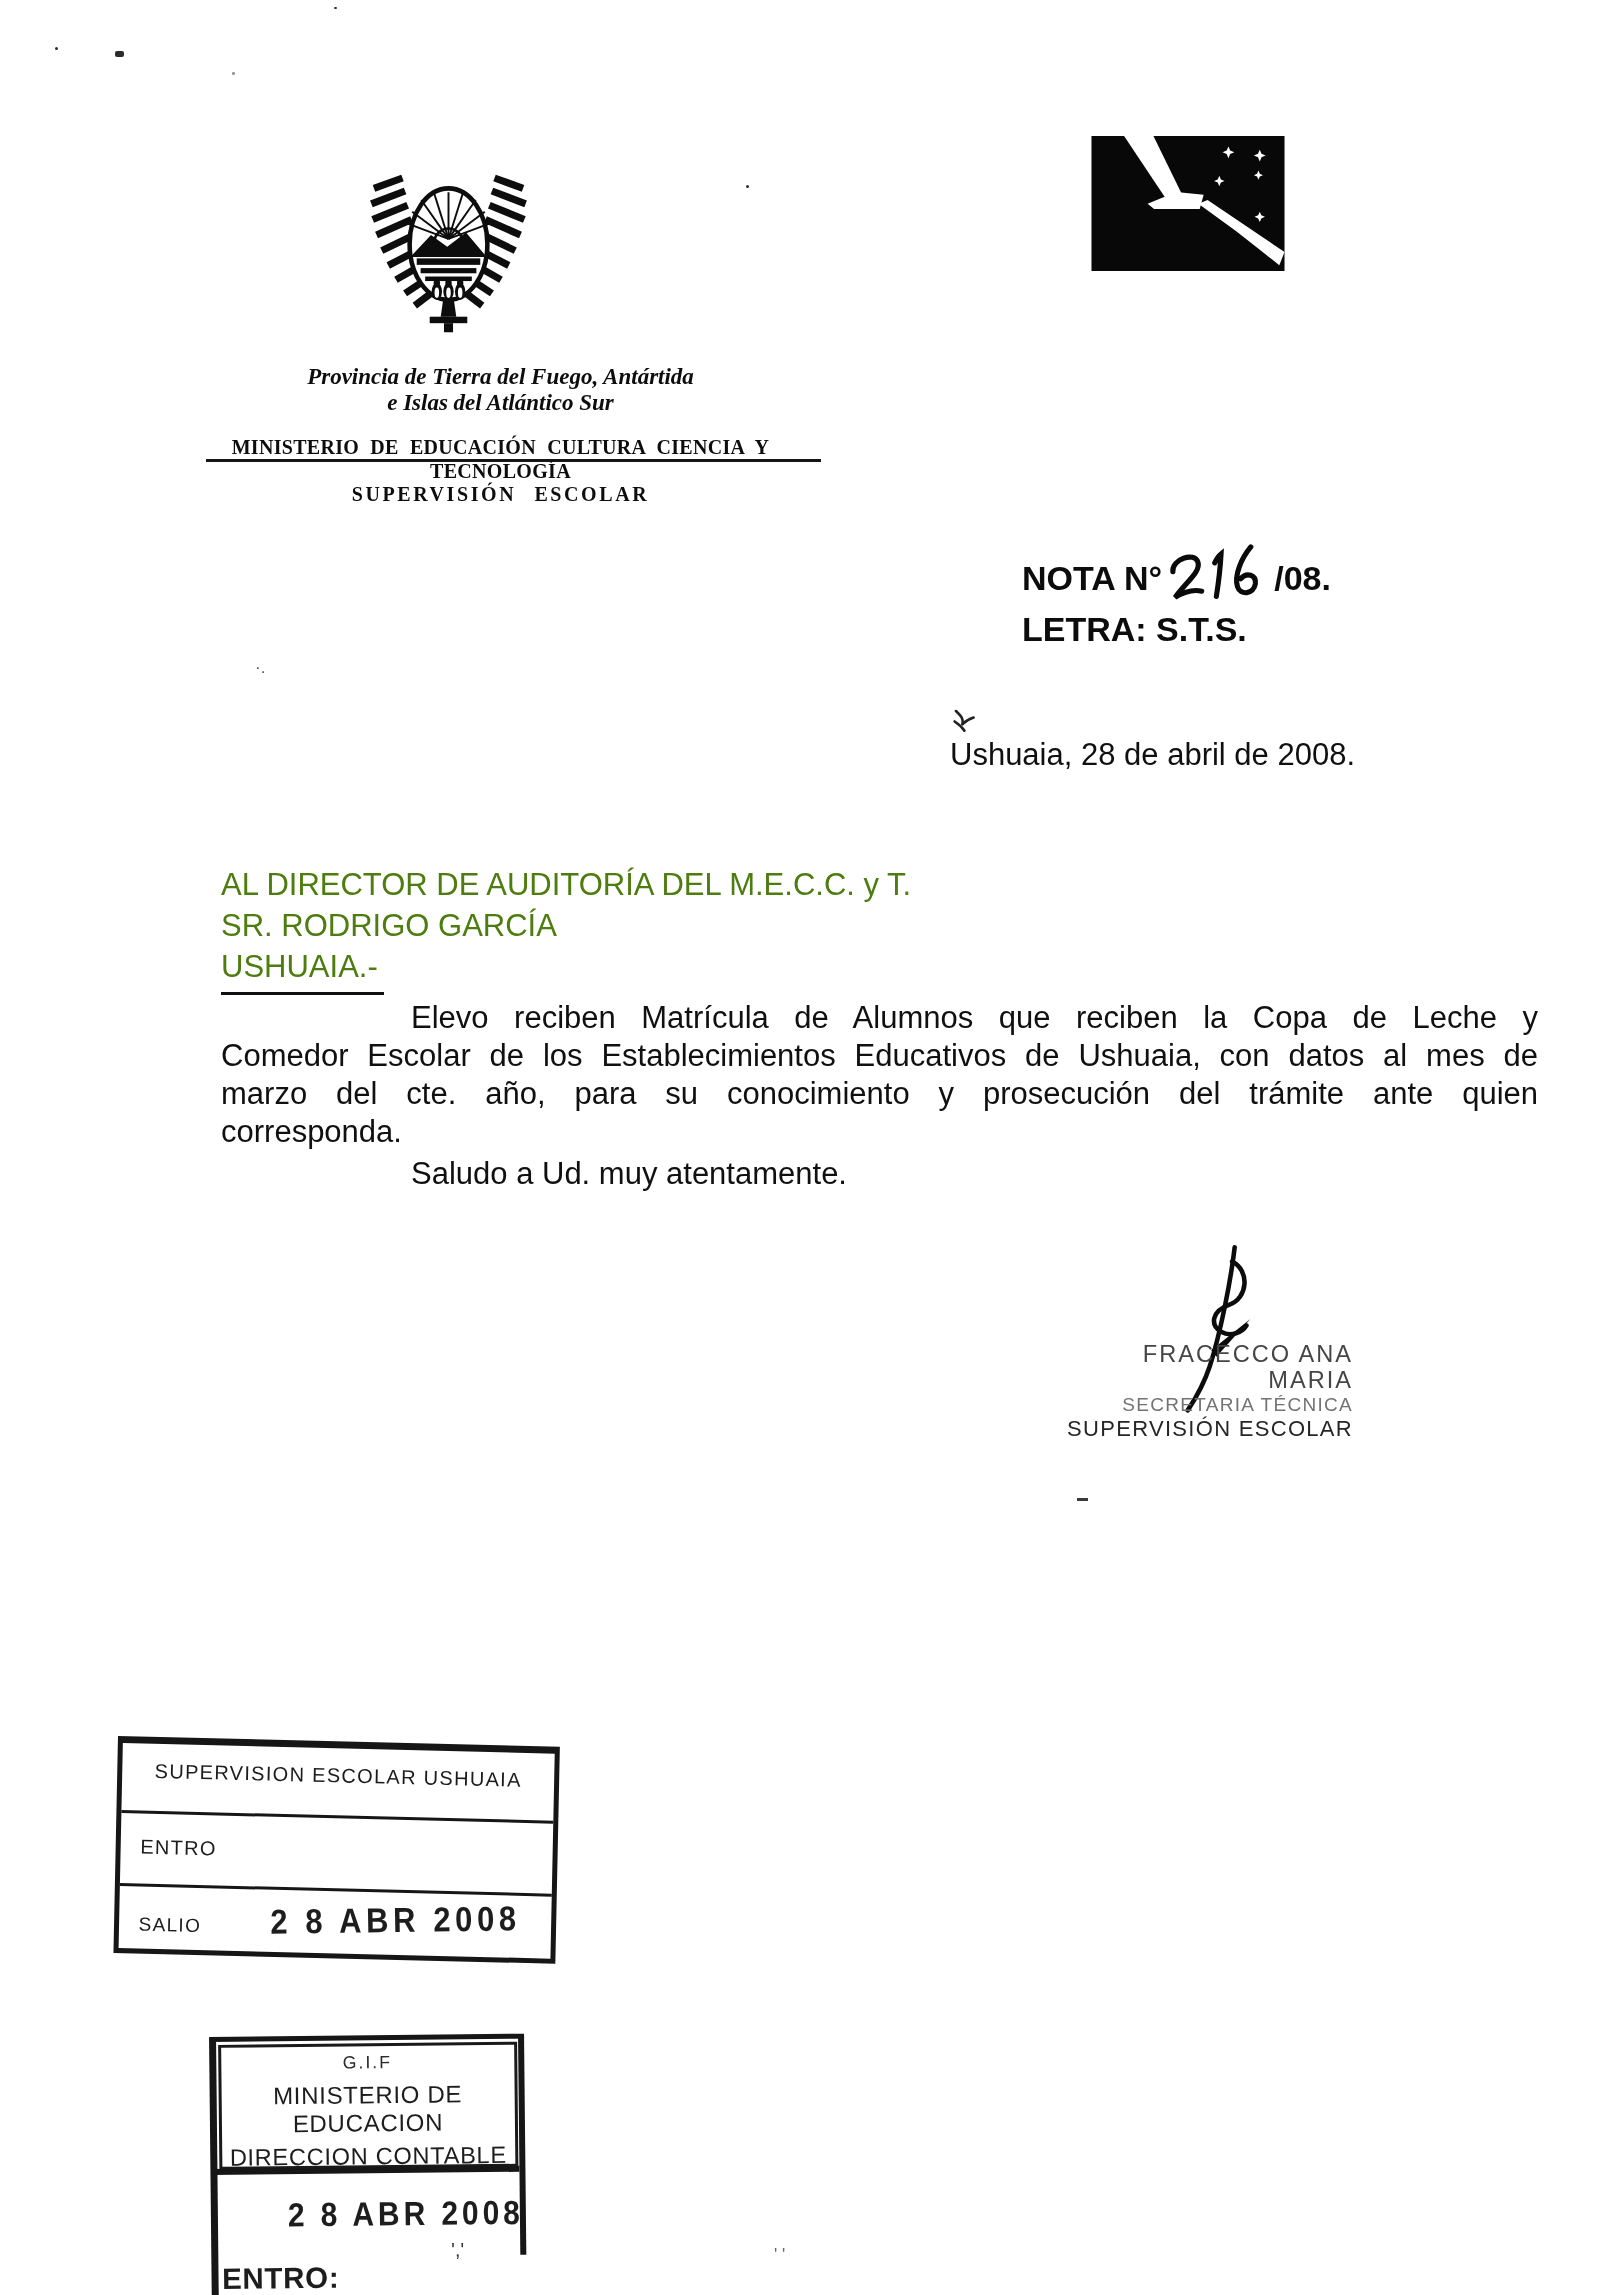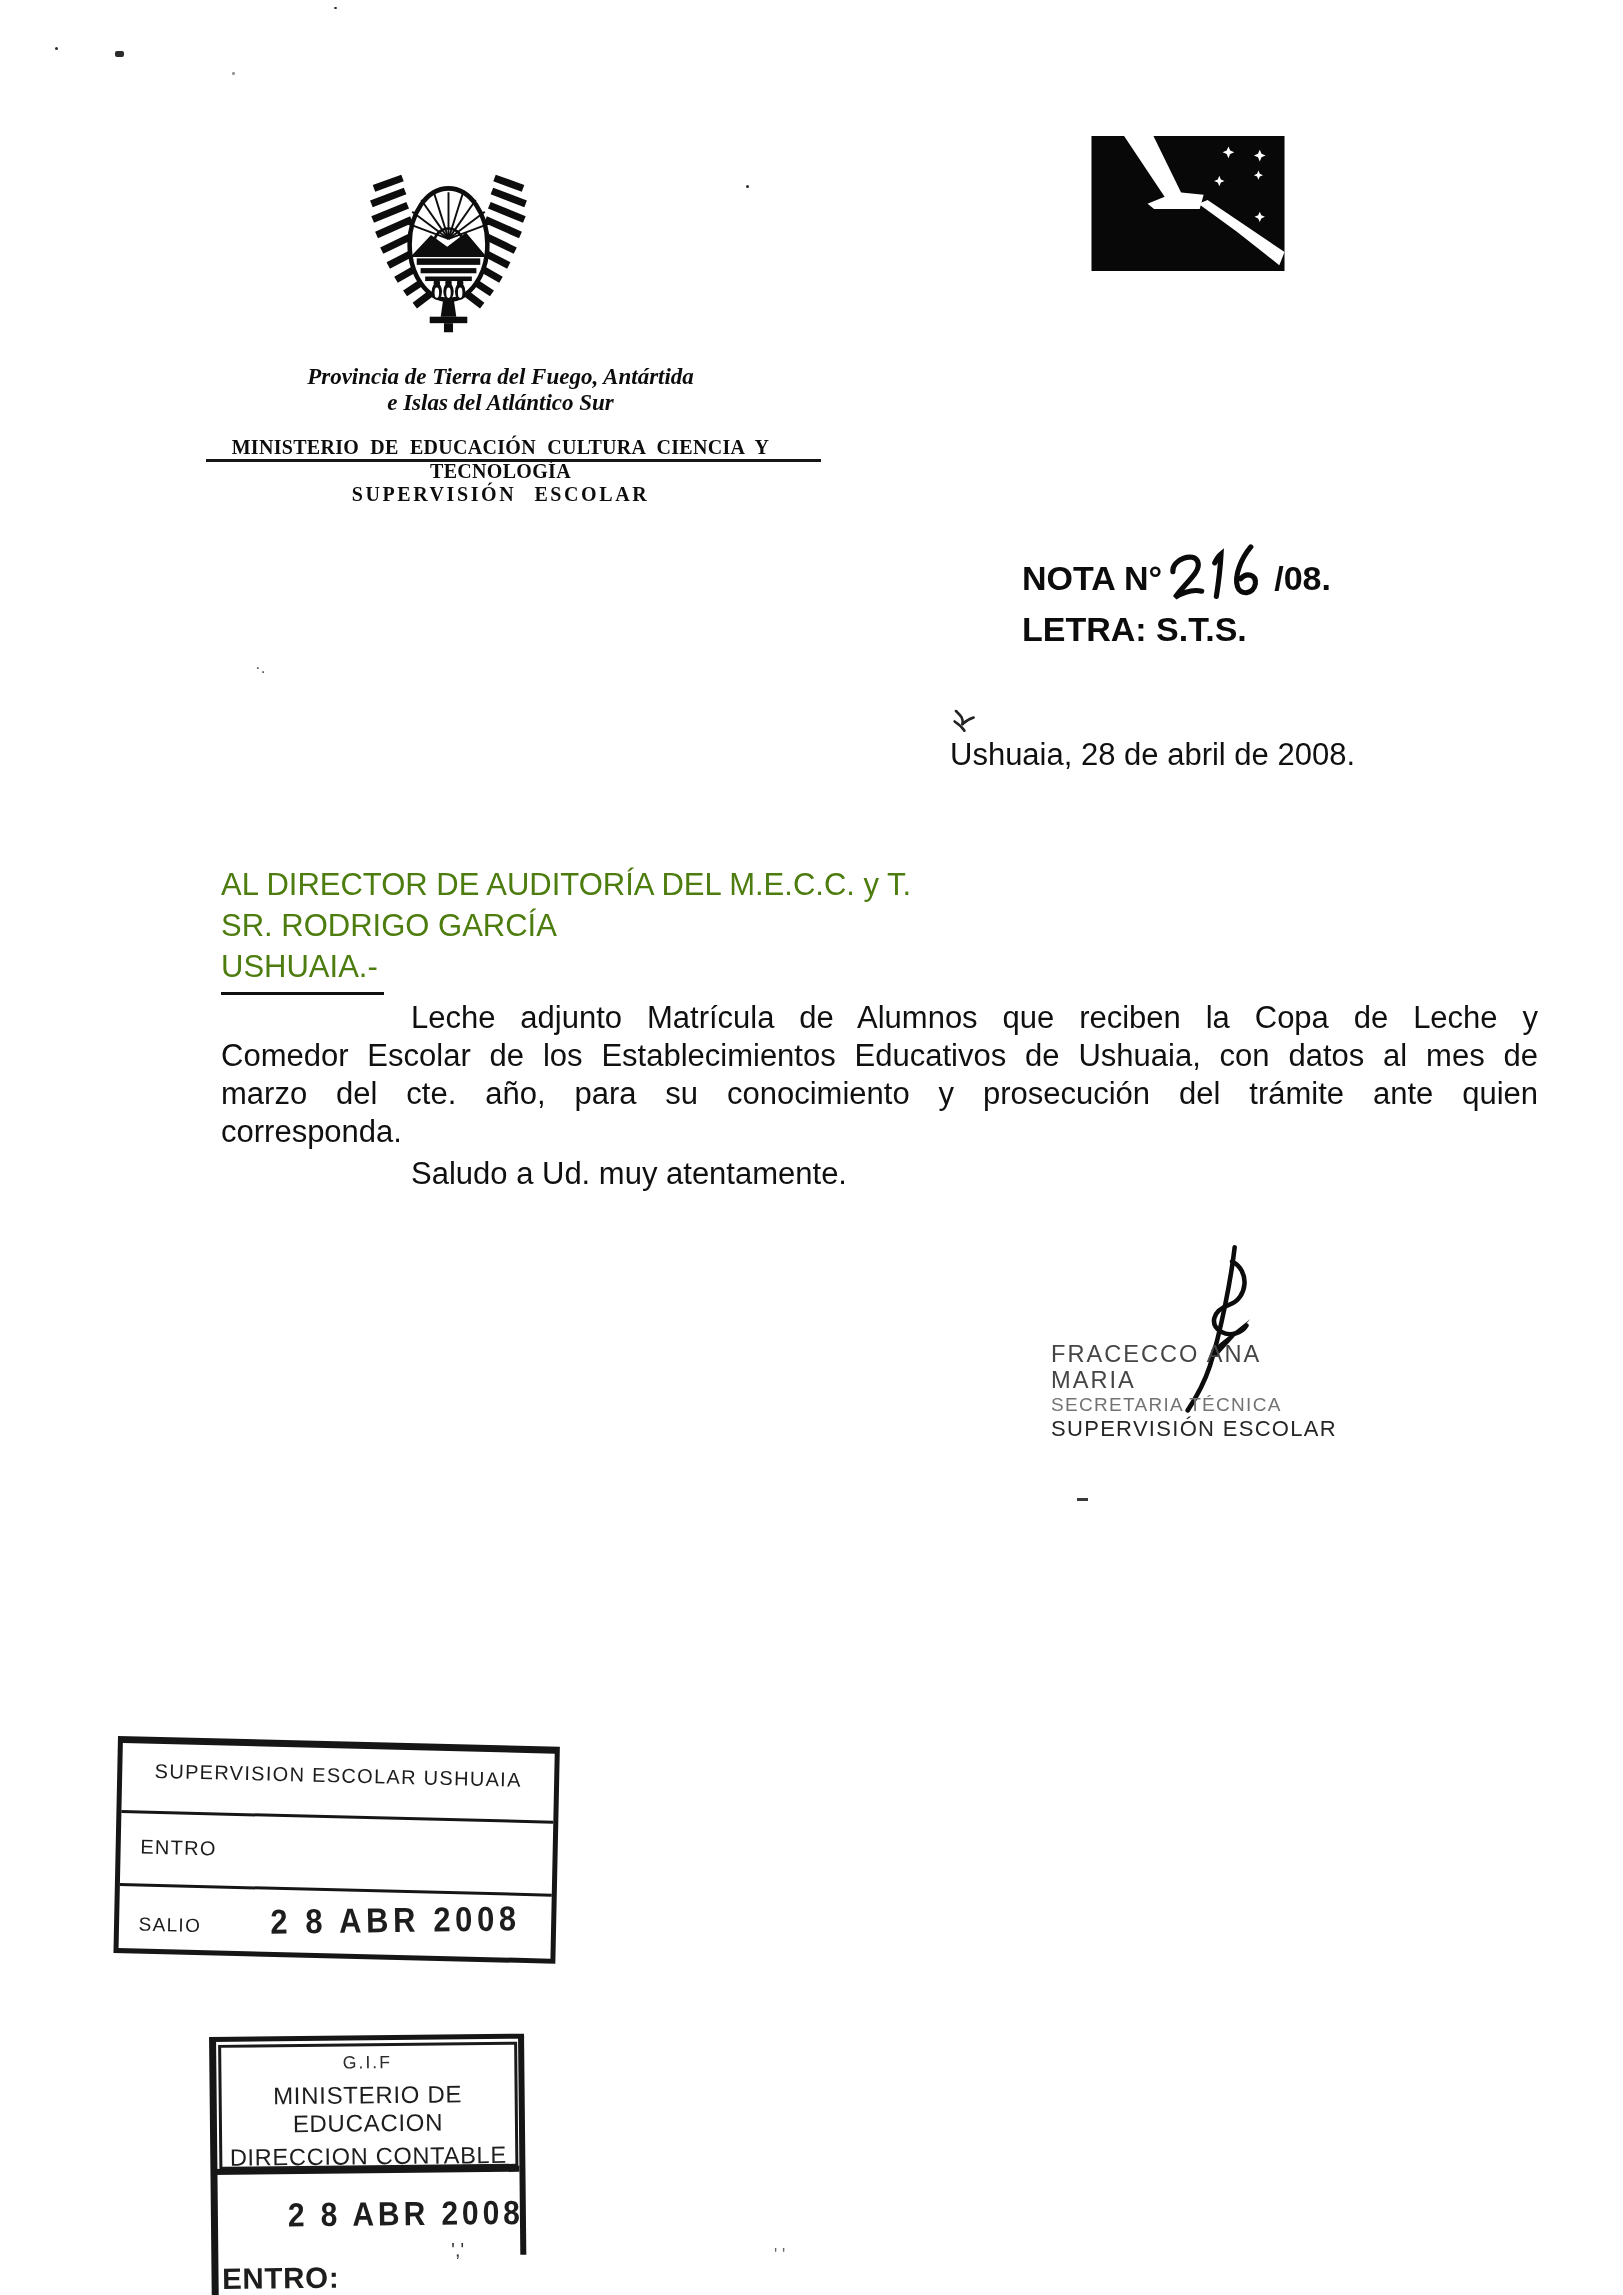--- a/index.html
+++ b/index.html
@@ -21,21 +21,21 @@
   
   .dateline{left:950px;top:737px;font-size:31px;color:#101010;}
   .recip{left:221px;top:864px;font-size:31px;line-height:41px;color:#4d7c0f;}
   .recip .u{display:inline-block;border-bottom:3.9px solid #101010;padding:0 6.5px 5.2px 0;}
   .bodyblk{left:221px;top:999px;width:1317px;font-size:31px;color:#101010;}
   .bline{line-height:38px;height:38px;white-space:nowrap;}
   .bline.just{white-space:normal;text-align:justify;text-align-last:justify;}
   .bline.first{padding-left:190px;width:1127px;}
   .closing{left:411px;top:1156px;font-size:31px;color:#101010;}
   
-  .sigtext{left:1051px;top:1341px;width:302px;text-align:left;}
+  .sigtext{left:1051px;top:1341px;width:302px;text-align:right;}
   .sig-name{font-size:23.6px;letter-spacing:2px;line-height:26px;color:#454545;}
   .sig-title{font-size:19px;letter-spacing:1.3px;line-height:24px;color:#737373;}
   .sig-off{font-size:22px;letter-spacing:1.3px;line-height:24px;color:#262626;}
   
   .stamp1{left:118px;top:1736px;width:432px;height:205px;
     border-top:7.9px solid #161616;border-left:5.2px solid #161616;
     border-right:5.9px solid #161616;border-bottom:5.2px solid #161616;
     transform:rotate(1.2deg) skewY(.2deg);transform-origin:top left;color:#1c1c1c;}
   .s1-r1{height:51px;border-bottom:3.9px solid #161616;text-align:center;
     font-size:20px;letter-spacing:1.3px;padding-top:15.7px;box-sizing:content-box;}
@@ -183,21 +183,21 @@
   </div>
   <div class="abs dateline">Ushuaia, 28 de abril de 2008.</div>
 
   <div class="abs recip">
     <div>AL DIRECTOR DE AUDITORÍA DEL M.E.C.C. y T.</div>
     <div>SR. RODRIGO GARCÍA</div>
     <div><span class="u">USHUAIA.-</span></div>
   </div>
 
   <div class="abs bodyblk">
-    <div class="bline just first">Leche adjunto Matrícula de Alumnos que reciben la Copa de Leche y</div>
+    <div class="bline just first">Elevo reciben Matrícula de Alumnos que reciben la Copa de Leche y</div>
     <div class="bline just">Comedor Escolar de los Establecimientos Educativos de Ushuaia, con datos al mes de</div>
     <div class="bline just">marzo del cte. año, para su conocimiento y prosecución del trámite ante quien</div>
     <div class="bline">corresponda.</div>
   </div>
   <div class="abs closing">Saludo a Ud. muy atentamente.</div>
 
   <div class="abs" style="left:1155px;top:1242px;">
     <svg width="98" height="171" viewBox="0 0 150 262">
       <g fill="none" stroke="#0c0c0c" stroke-width="7" stroke-linecap="round">
         <path d="M 122,8 C 116,60 100,140 84,190 C 74,220 62,240 50,258"></path>

